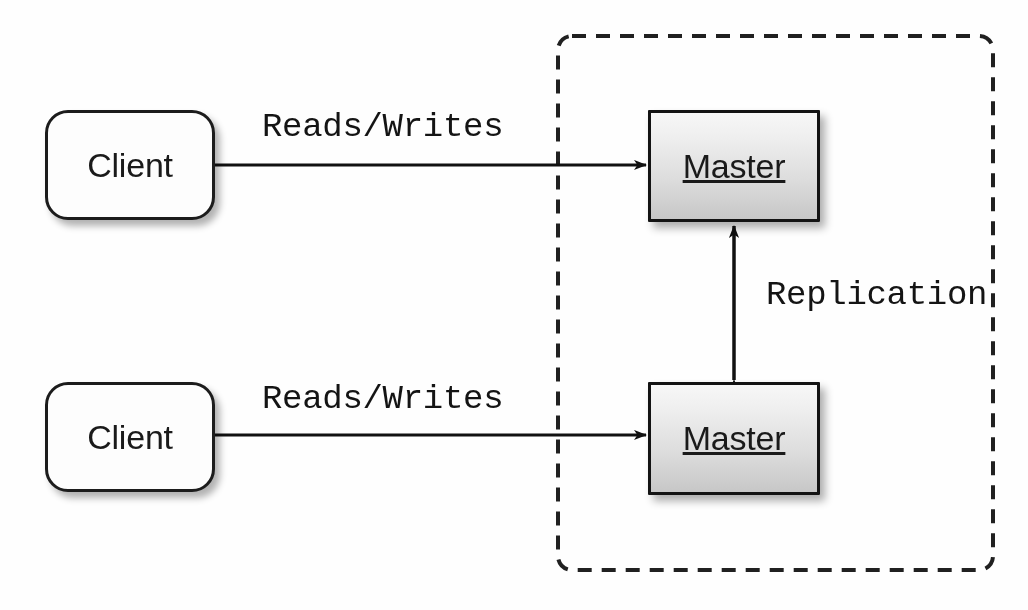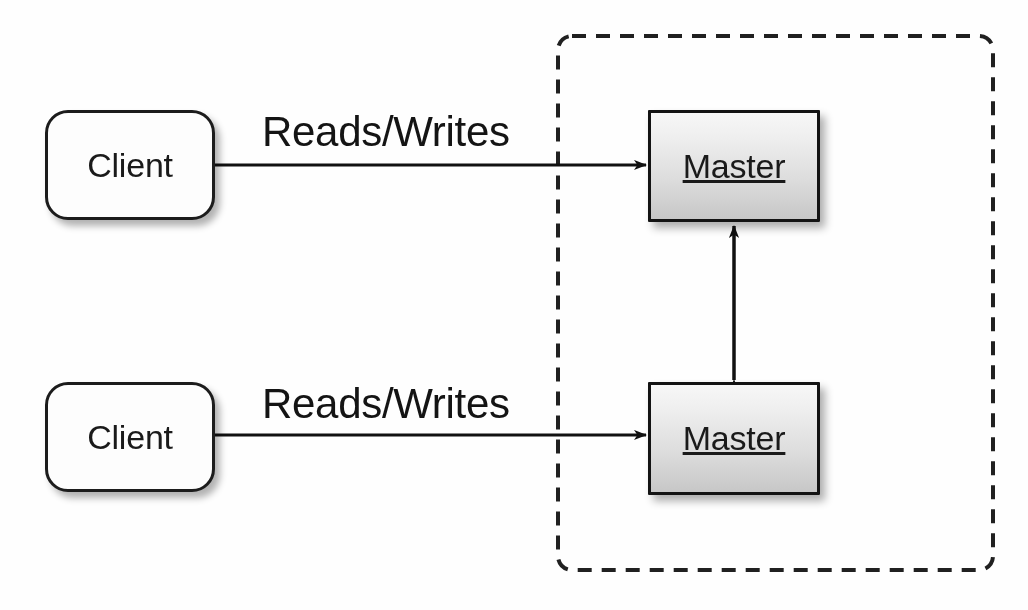--- a/index.html
+++ b/index.html
@@ -35,22 +35,22 @@
     font-family: "Liberation Sans", sans-serif;
     font-size: 34px;
     font-weight: 400;
     letter-spacing: -0.2px;
     white-space: nowrap;
     pointer-events: none;
   }
   .edge-label {
     position: absolute;
     color: #141414;
-    font-family: Liberation Sans, sans-serif;
-    font-size: 42px;
+    font-family: Liberation Mono, monospace;
+    font-size: 34px;
     font-weight: 400;
     letter-spacing: -0.3px;
     white-space: nowrap;
   }
   
   .client-node {
     position: absolute;
     background: #fdfdfd;
     border: 3px solid #1c1c1c;
     border-radius: 23px;
@@ -109,14 +109,15 @@
   </div>
 
   <div class="master-node" style="left:648px; top:382px; width:172px; height:113px;">
     <div class="node-label master-label">Master</div>
   </div>
 
   <div class="edge-label" style="left:262px; top:108px;">Reads/Writes</div>
 
   <div class="edge-label" style="left:262px; top:380px;">Reads/Writes</div>
 
+  <div class="edge-label" style="left:766px; top:276px;">Replication</div>
 
 </div>
 
 </body></html>

